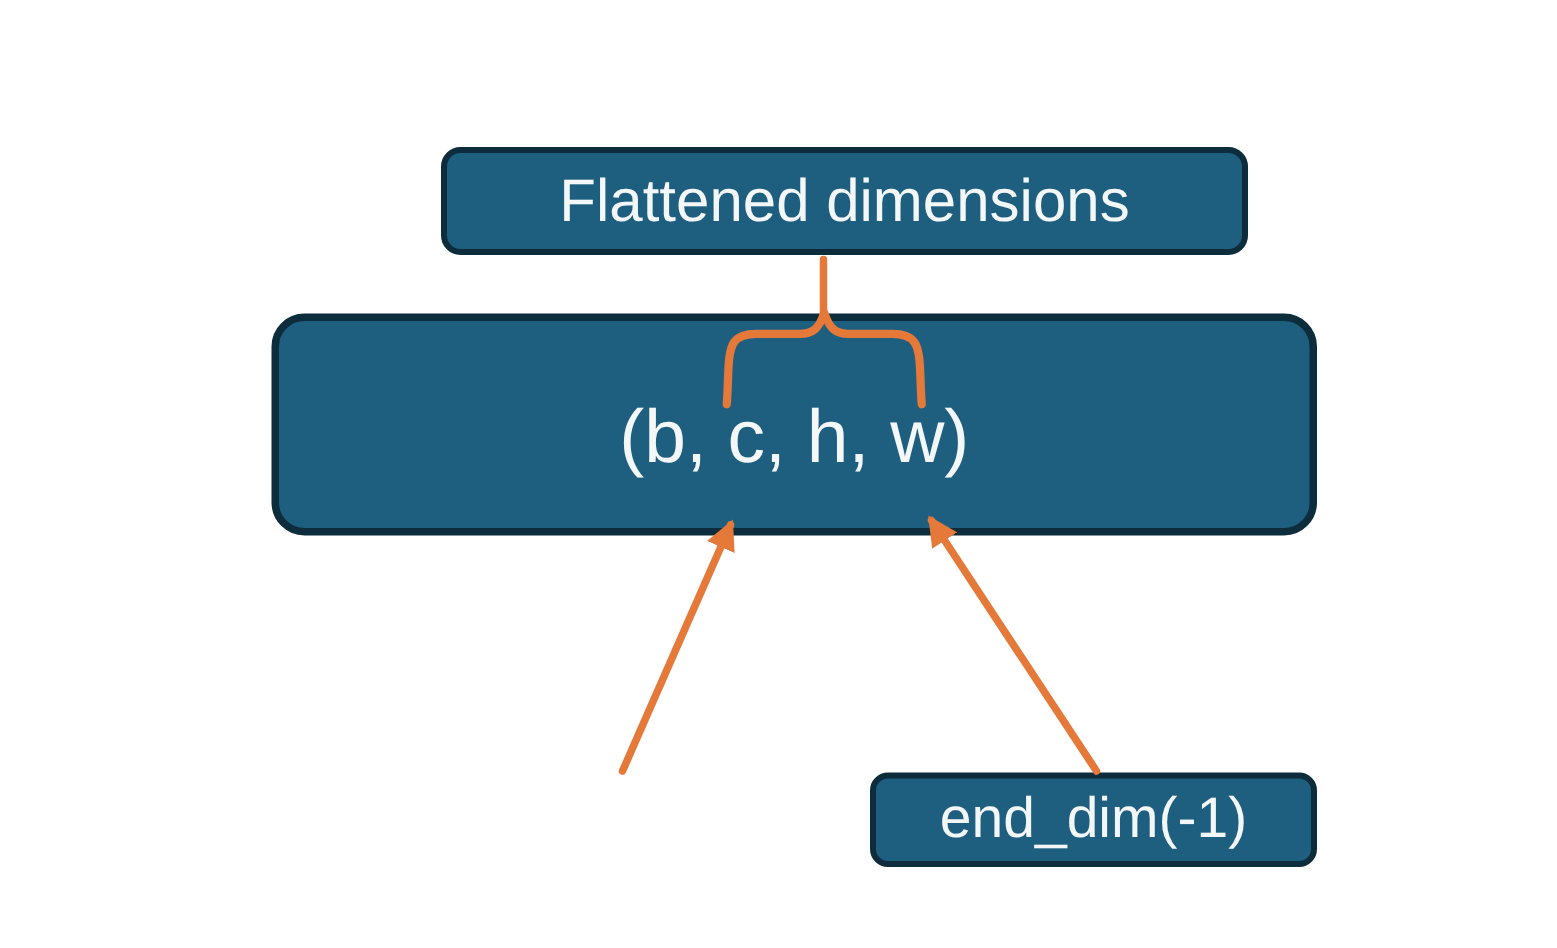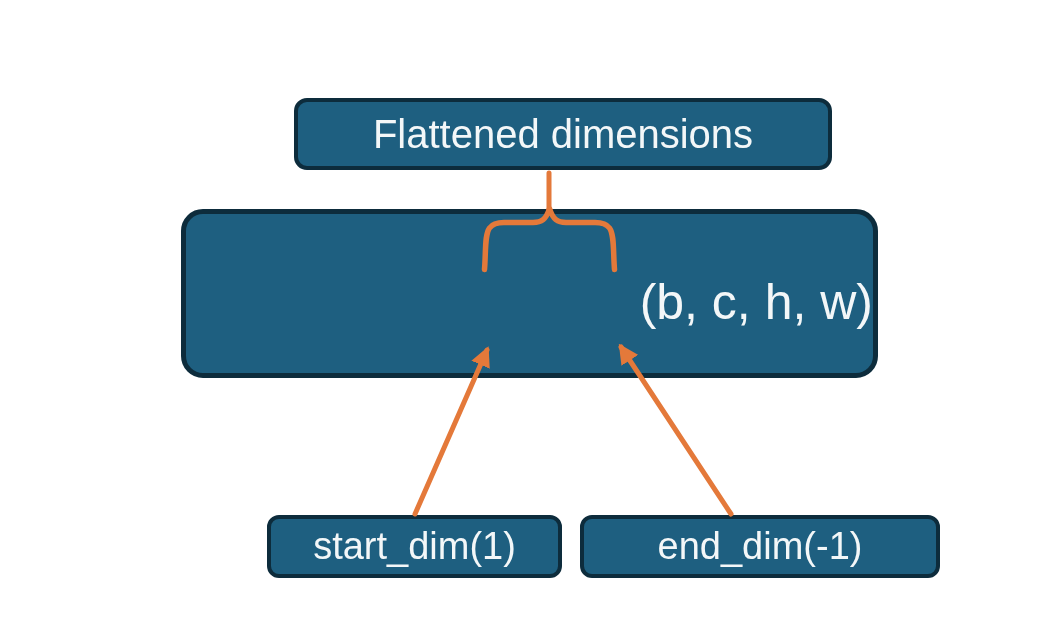--- a/index.html
+++ b/index.html
@@ -31,34 +31,33 @@
     justify-content:center;
     color:var(--text);
   }
   .node-title{
     left:294px; top:98px; width:538px; height:72px;
     border-radius:13px;
     font-size:40px;
     text-align:center;
   }
   .node-main{
-    left:181px; top:209px; width:697px; height:169px;
+    left:181px; top:209px; width:697px; height:148px;
     border-width:5px;
     border-radius:22px;
     font-size:50px;
     padding-top:16px;
-    justify-content:flex-end;
   }
   .node-small{
     top:515px; height:63px;
     border-radius:12px;
     font-size:38px;
   }
   .node-start{ left:267px; width:295px; }
-  .node-end{ left:580px; width:360px; }
+  .node-end{ left:580px; width:298px; }
   .connector-layer{
     position:absolute;
     left:0; top:0;
     width:1038px; height:632px;
     pointer-events:none;
   }
   .connector-layer .stroke{
     stroke:var(--accent);
     fill:none;
     stroke-linecap:round;
@@ -74,23 +73,20 @@
 <div class="canvas">
 
   <div class="node node-title">
     <span>Flattened dimensions</span>
   </div>
 
   <div class="node node-main">
     <span>(b, c, h, w)</span>
   </div>
 
-  <div class="node node-small node-start">
-    <span>start_dim(1)</span>
-  </div>
 
   <div class="node node-small node-end">
     <span>end_dim(-1)</span>
   </div>
 
   <svg class="connector-layer" viewBox="0 0 1038 632" xmlns="http://www.w3.org/2000/svg">
     <defs>
       <marker id="ah" viewBox="0 0 10 10" refX="8" refY="5" markerWidth="4" markerHeight="4" orient="auto-start-reverse">
         <path class="head" d="M0 0 L10 5 L0 10 Z"></path>
       </marker>

